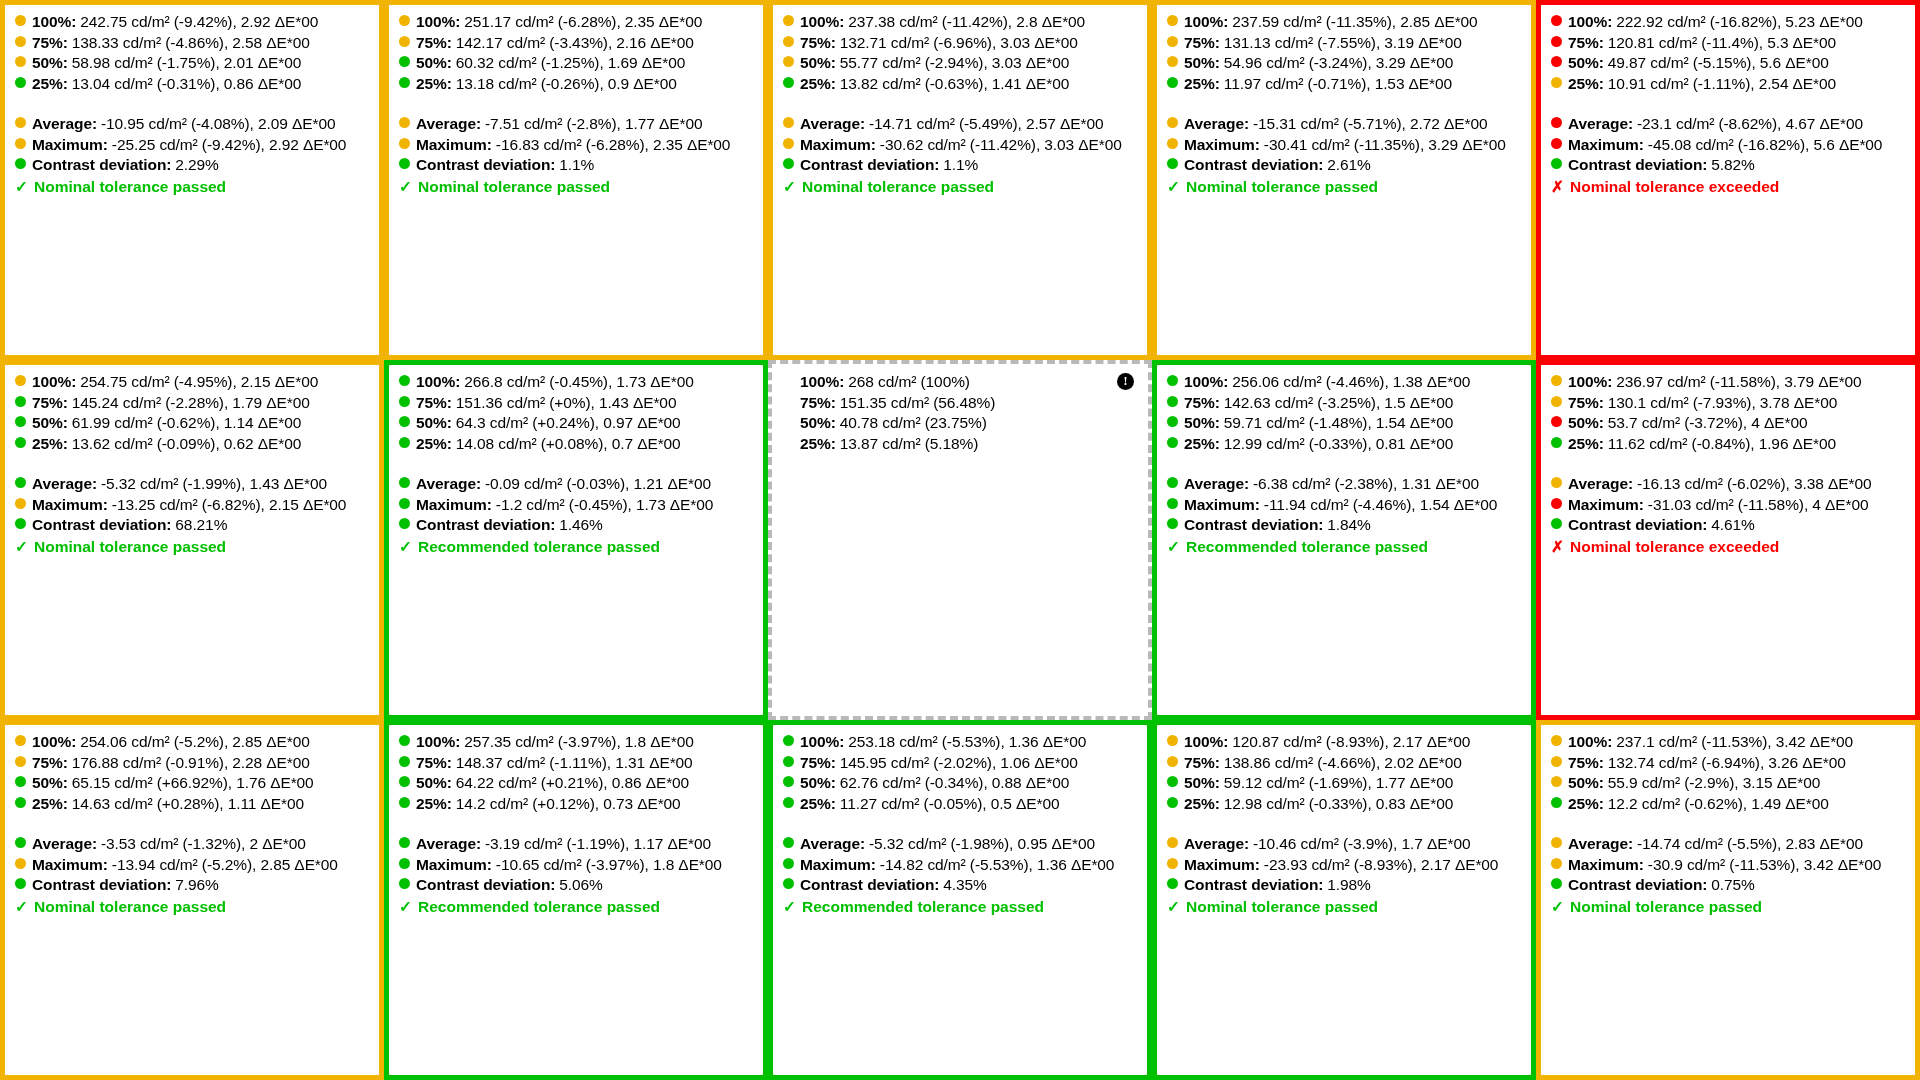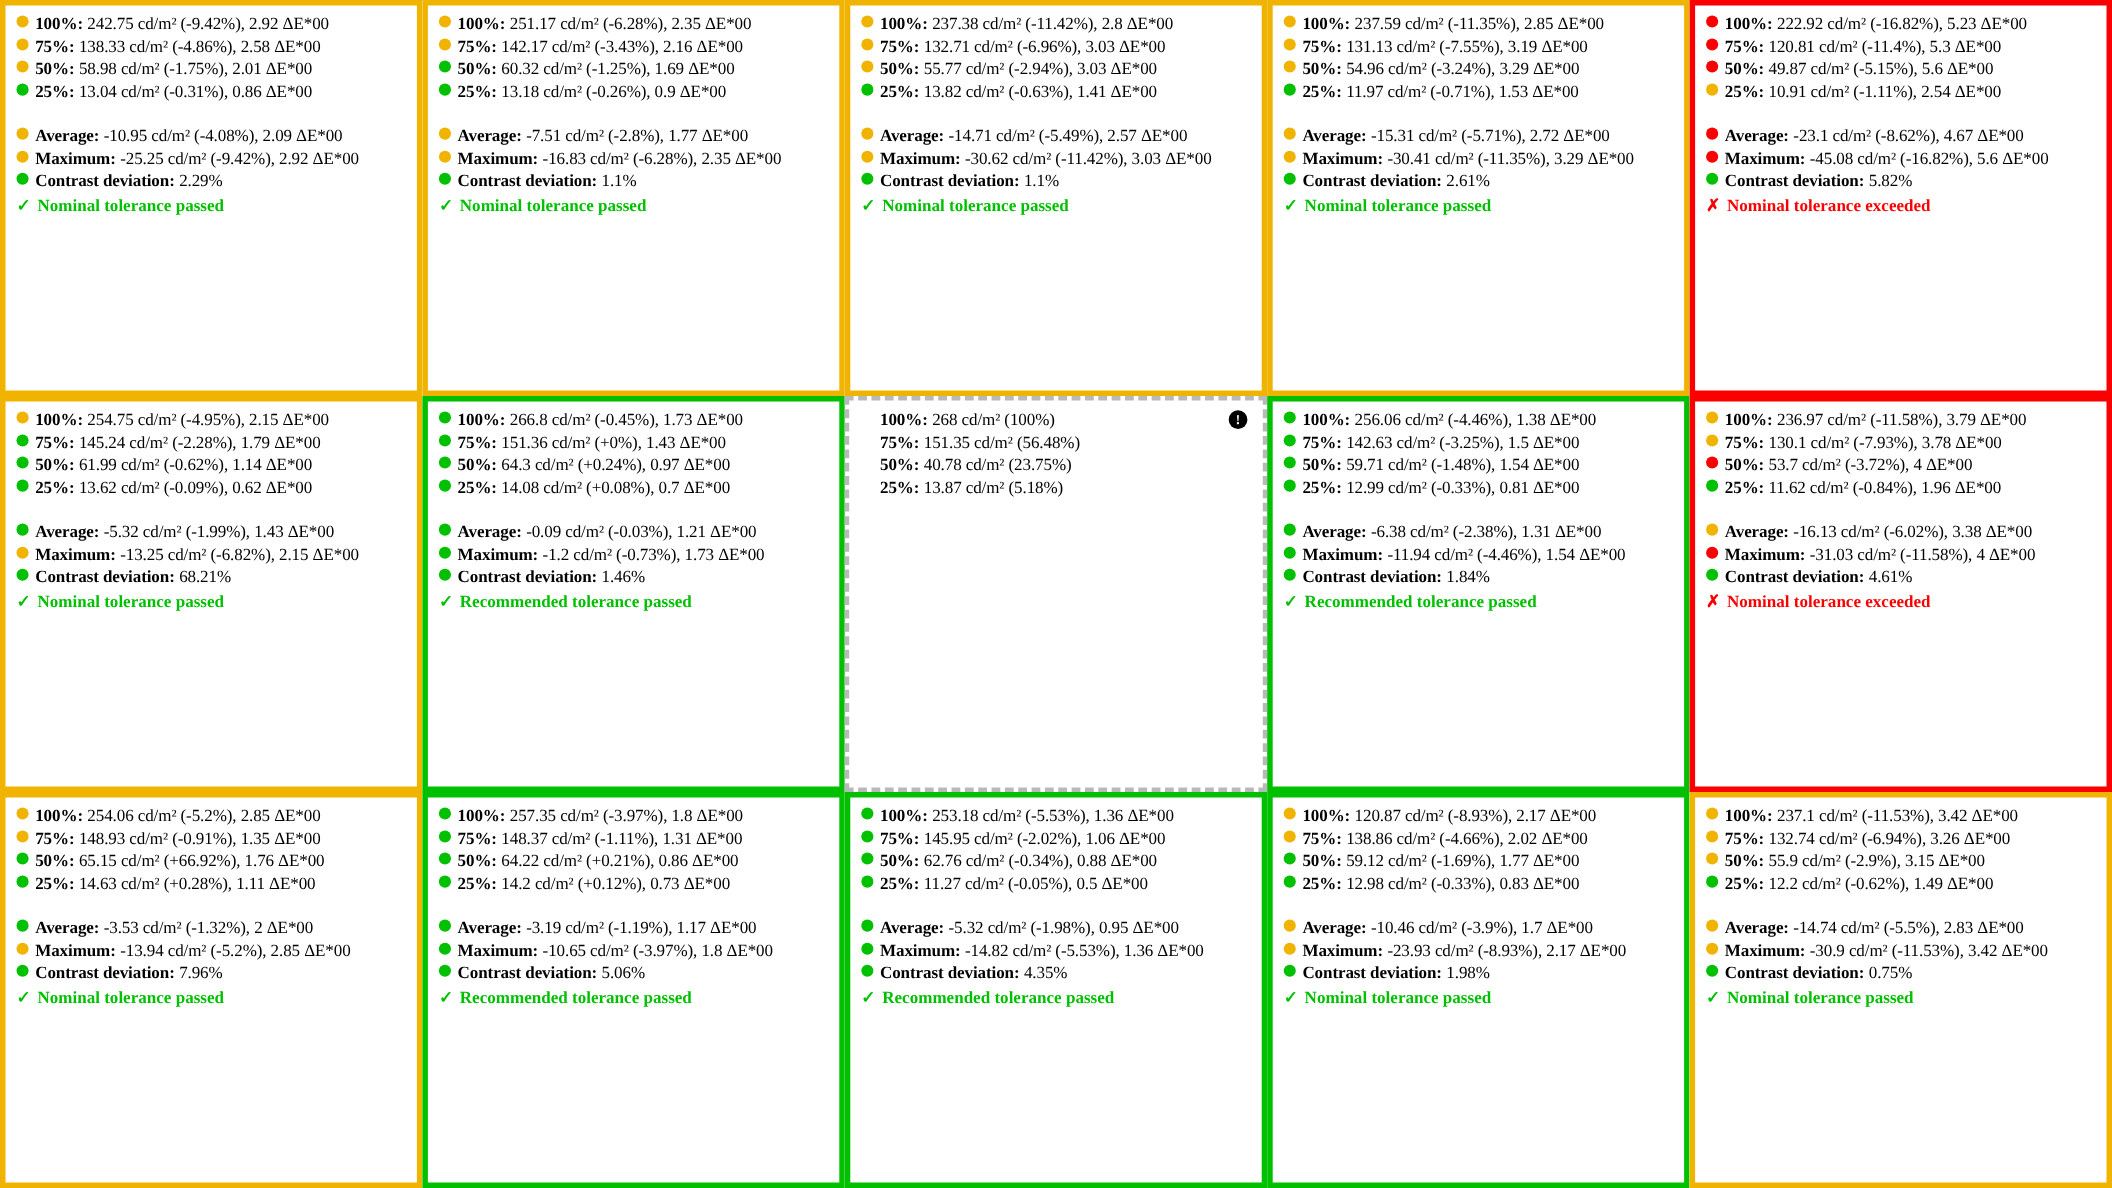--- a/index.html
+++ b/index.html
@@ -34,21 +34,20 @@
   .cell.status-amber  { border-color: #f0b400; }
   .cell.status-green  { border-color: #00c000; }
   .cell.status-red    { border-color: #fa0000; }
   .cell.status-ref {
     border: 4px dashed #b9b9b9;
     padding: 9px 11px 6px 11px;
   }
 
   .lines {
     display: block;
-    font-family: Liberation Serif, serif;
   }
   .line {
     display: flex;
     align-items: baseline;
     height: 20.5px;
     white-space: nowrap;
     font-size: 15.5px;
     color: #000000;
     letter-spacing: -0.1px;
   }
@@ -404,21 +403,21 @@
         </div>
         <div class="line spacer"></div>
         <div class="line">
           <span class="dot green"></span>
           <span class="lbl">Average:</span>
           <span class="val">-0.09 cd/m² (-0.03%), 1.21 ΔE*00</span>
         </div>
         <div class="line">
           <span class="dot green"></span>
           <span class="lbl">Maximum:</span>
-          <span class="val">-1.2 cd/m² (-0.73%), 1.73 ΔE*00</span>
+          <span class="val">-1.2 cd/m² (-0.45%), 1.73 ΔE*00</span>
         </div>
         <div class="line">
           <span class="dot green"></span>
           <span class="lbl">Contrast deviation:</span>
           <span class="val">1.46%</span>
         </div>
         <div class="status-line pass">
           <span class="status-mark">✓</span>
           <span>Recommended tolerance passed</span>
         </div>
@@ -540,21 +539,21 @@
     <div class="cell status-amber">
       <div class="lines">
         <div class="line">
           <span class="dot amber"></span>
           <span class="lbl">100%:</span>
           <span class="val">254.06 cd/m² (-5.2%), 2.85 ΔE*00</span>
         </div>
         <div class="line">
           <span class="dot amber"></span>
           <span class="lbl">75%:</span>
-          <span class="val">148.93 cd/m² (-0.91%), 1.35 ΔE*00</span>
+          <span class="val">176.88 cd/m² (-0.91%), 2.28 ΔE*00</span>
         </div>
         <div class="line">
           <span class="dot green"></span>
           <span class="lbl">50%:</span>
           <span class="val">65.15 cd/m² (+66.92%), 1.76 ΔE*00</span>
         </div>
         <div class="line">
           <span class="dot green"></span>
           <span class="lbl">25%:</span>
           <span class="val">14.63 cd/m² (+0.28%), 1.11 ΔE*00</span>

